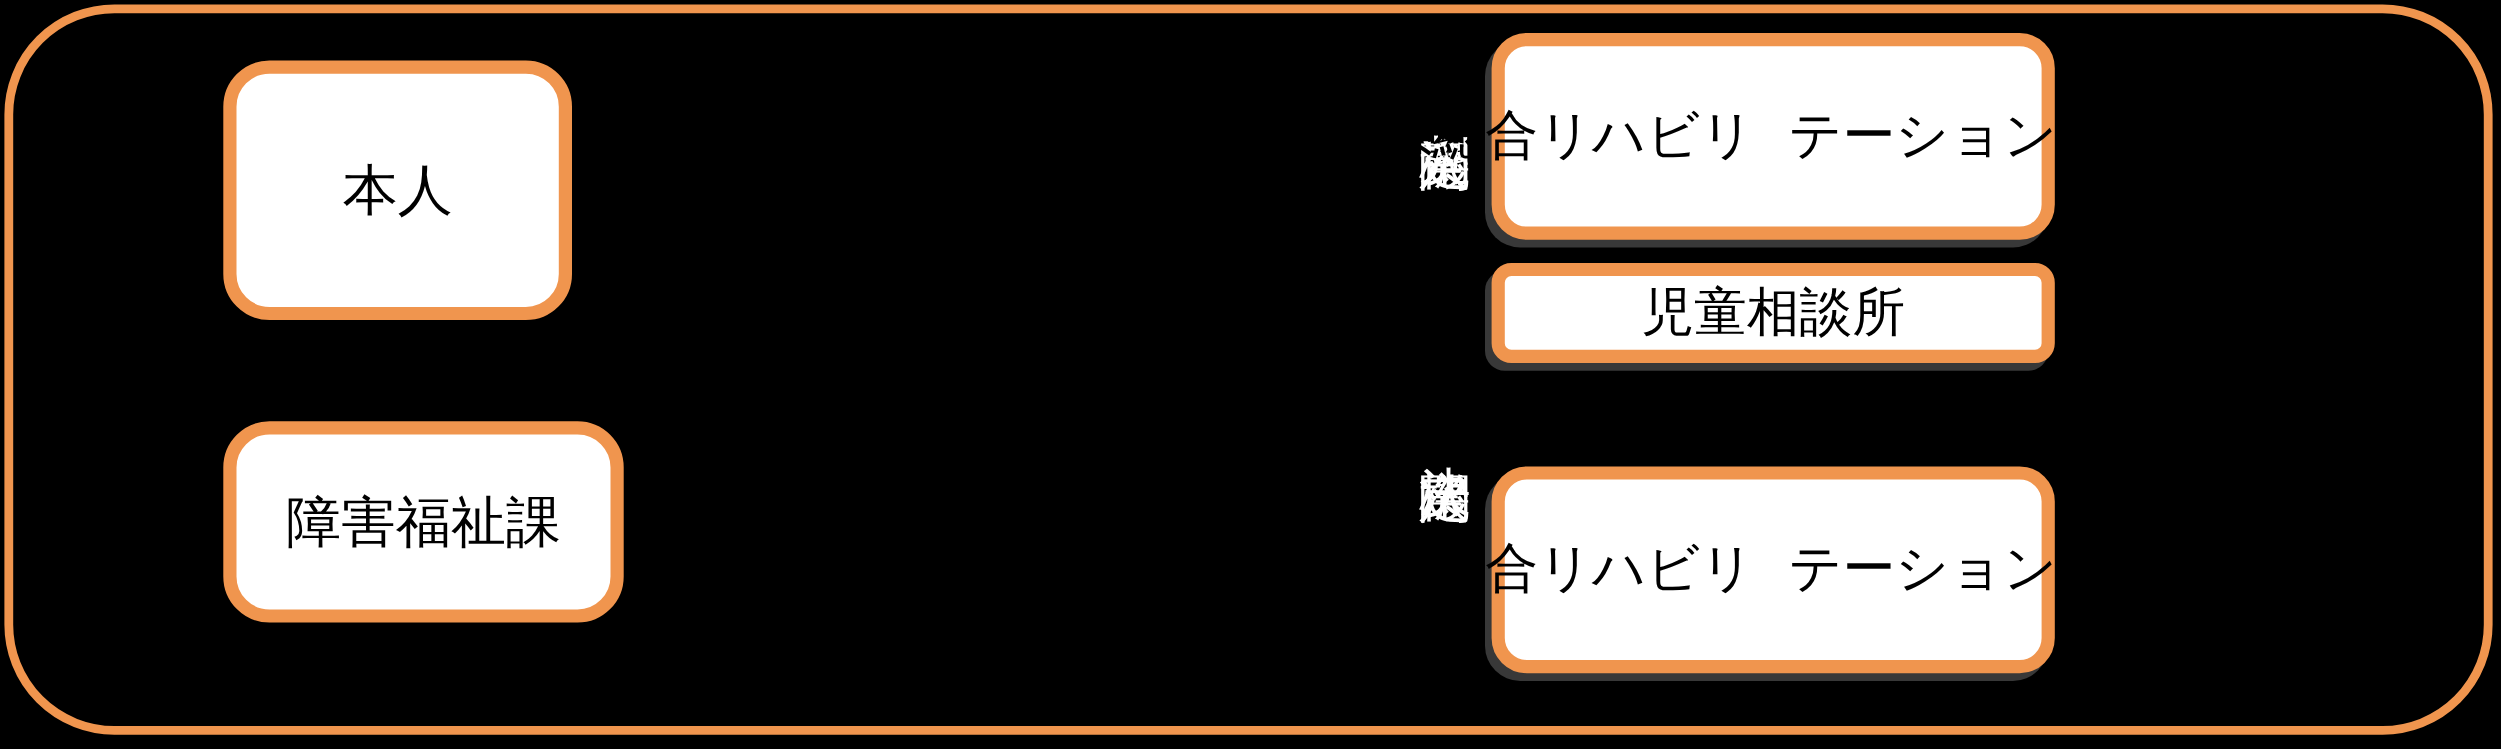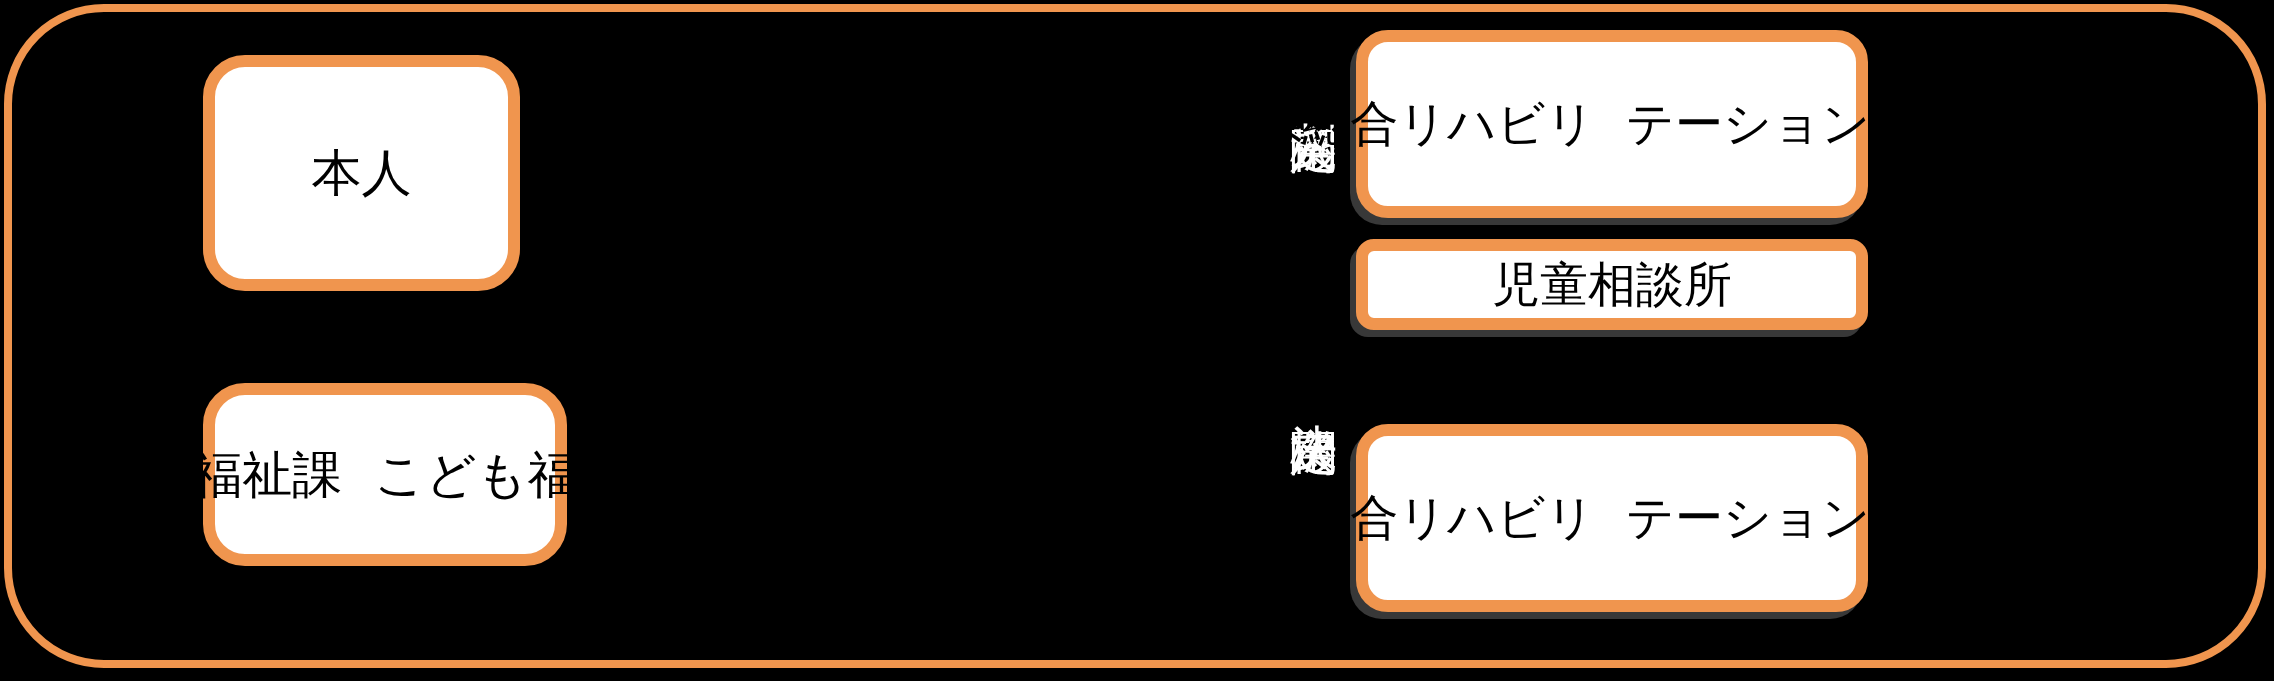--- a/index.html
+++ b/index.html
@@ -118,21 +118,20 @@
 <div id="canvas">
 
   <div class="outer-frame"></div>
 
   <div class="node node-person">
     <span class="line">本人</span>
   </div>
 
   <div class="node node-welfare">
     <span class="line">障害福祉課</span>
-    <span class="line">こども福祉課</span>
   </div>
 
   <div class="vlabel vlabel-hantei">判定機関</div>
 
   <div class="node node-rehab-top">
     <span class="line">埼玉県総合リハビリ</span>
     <span class="line">テーションセンター</span>
   </div>
 
   <div class="node node-child">

